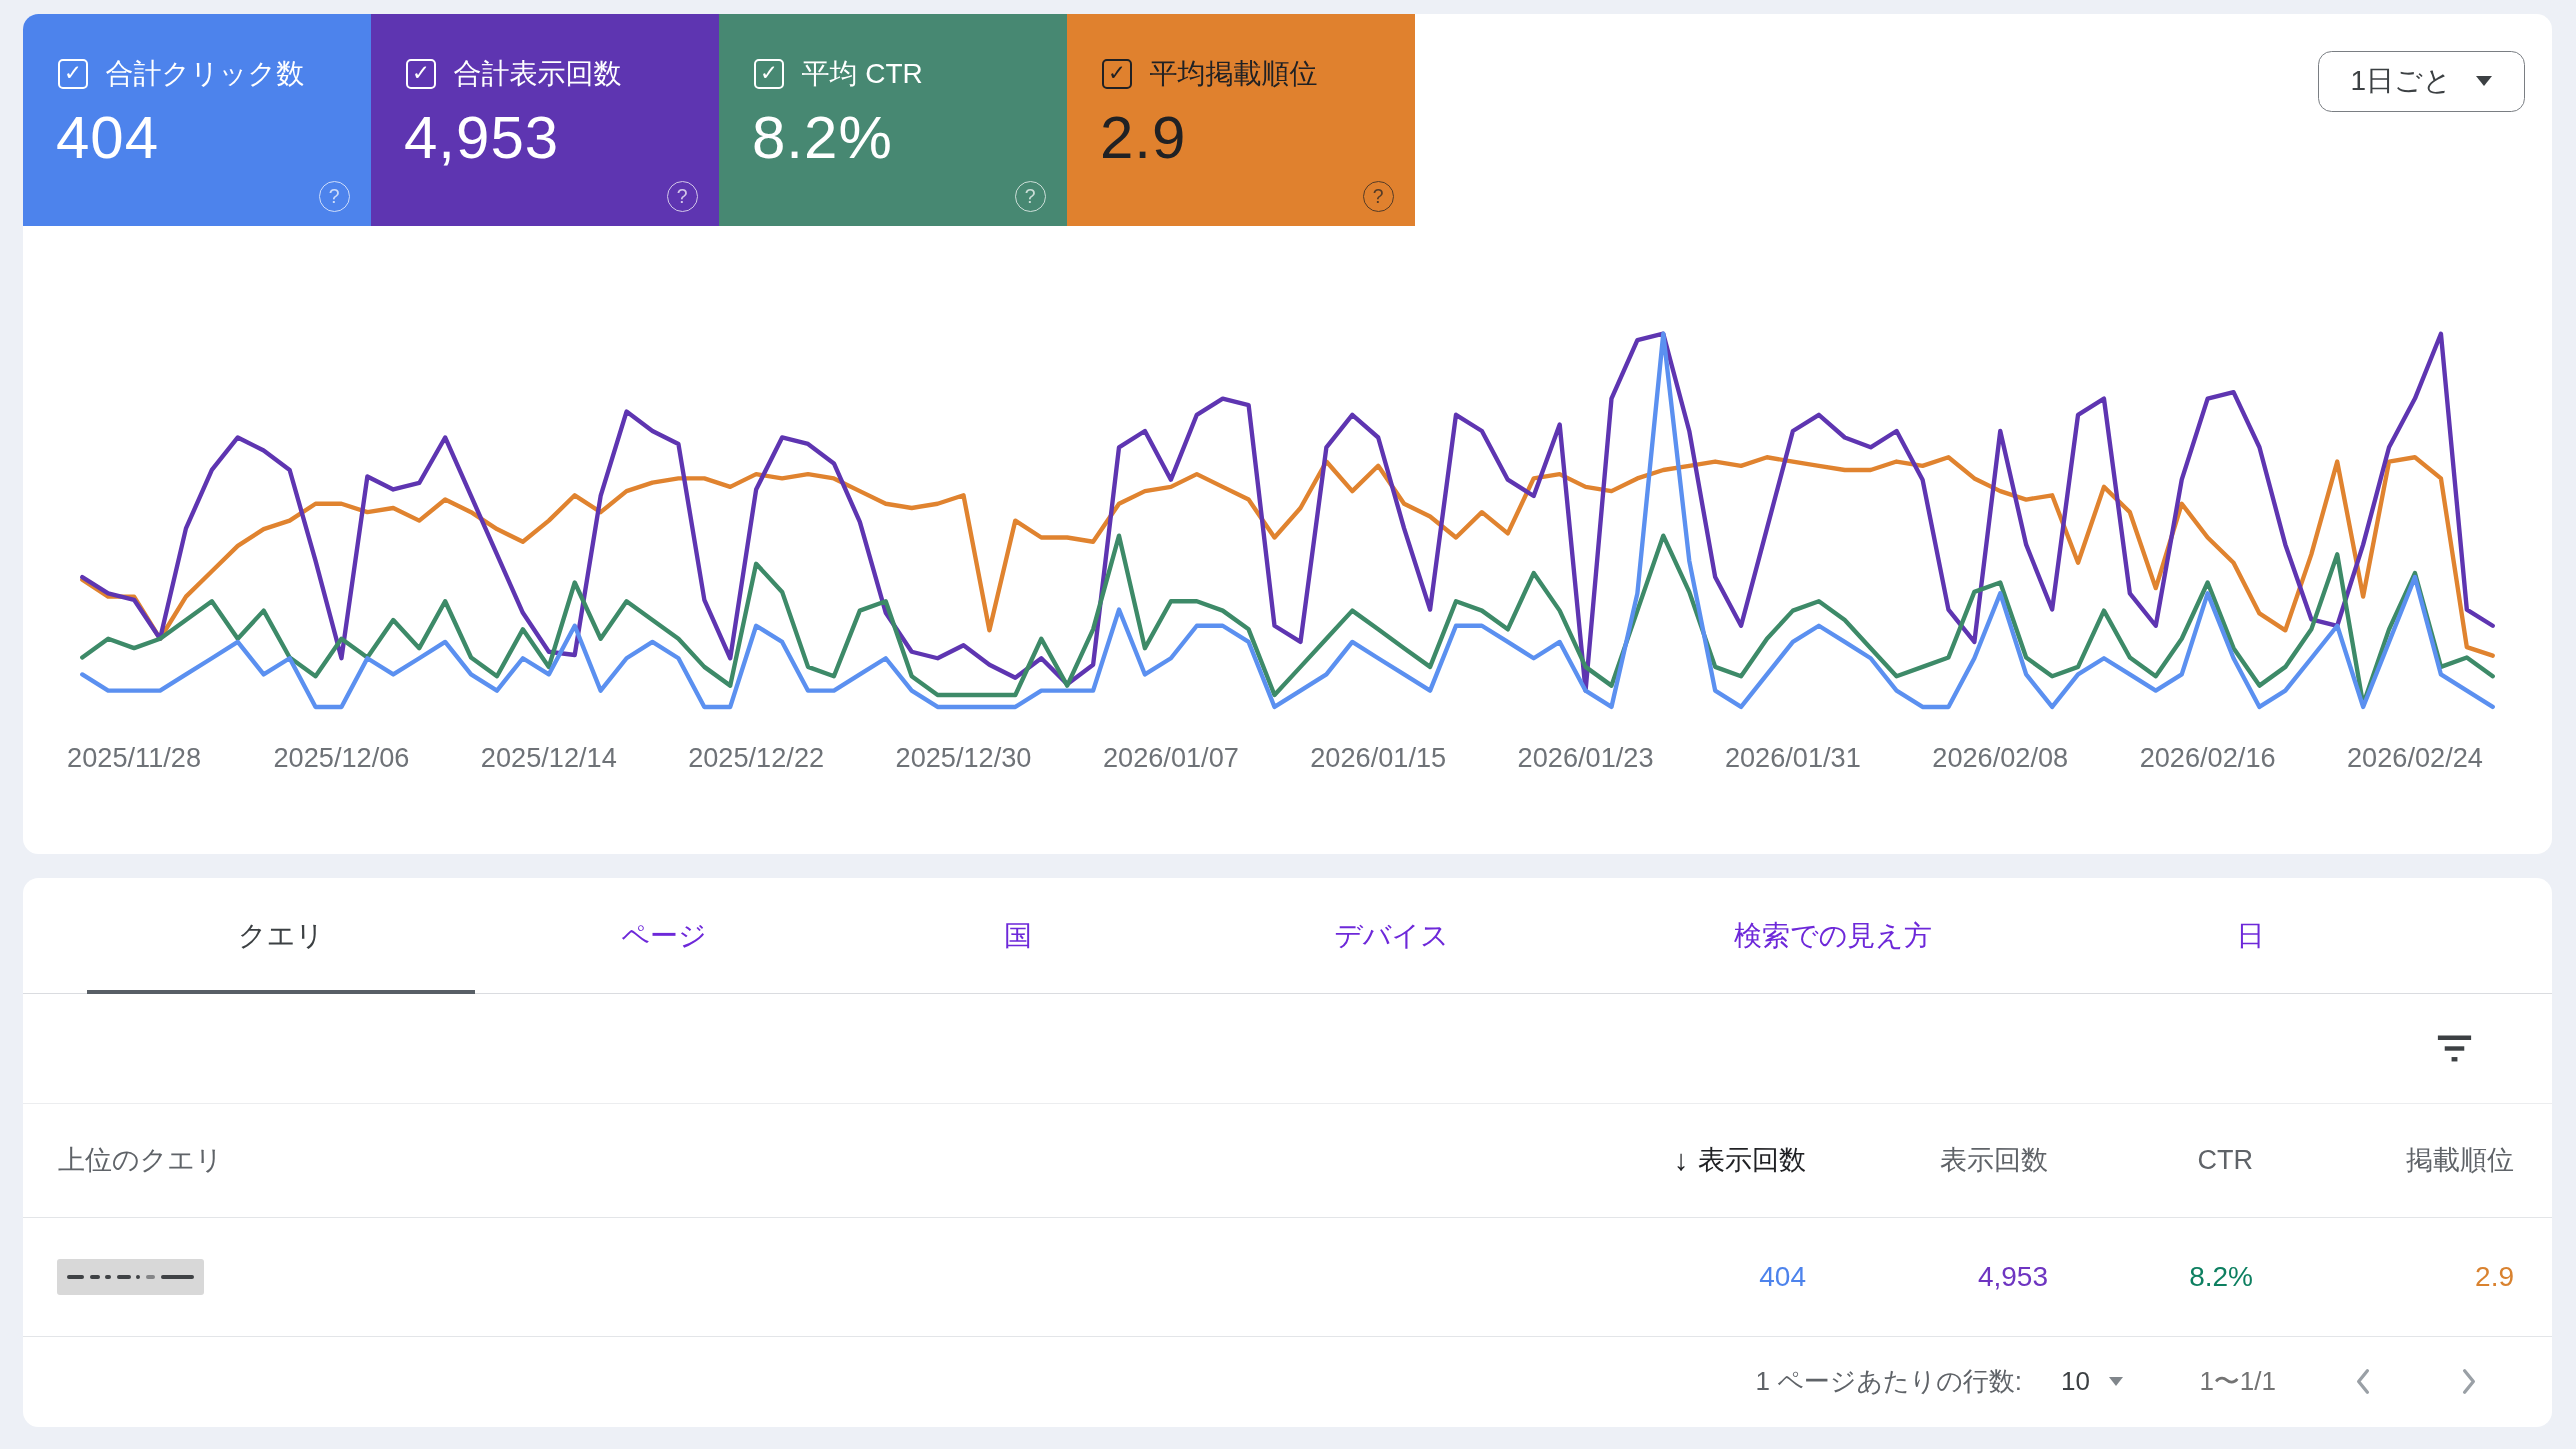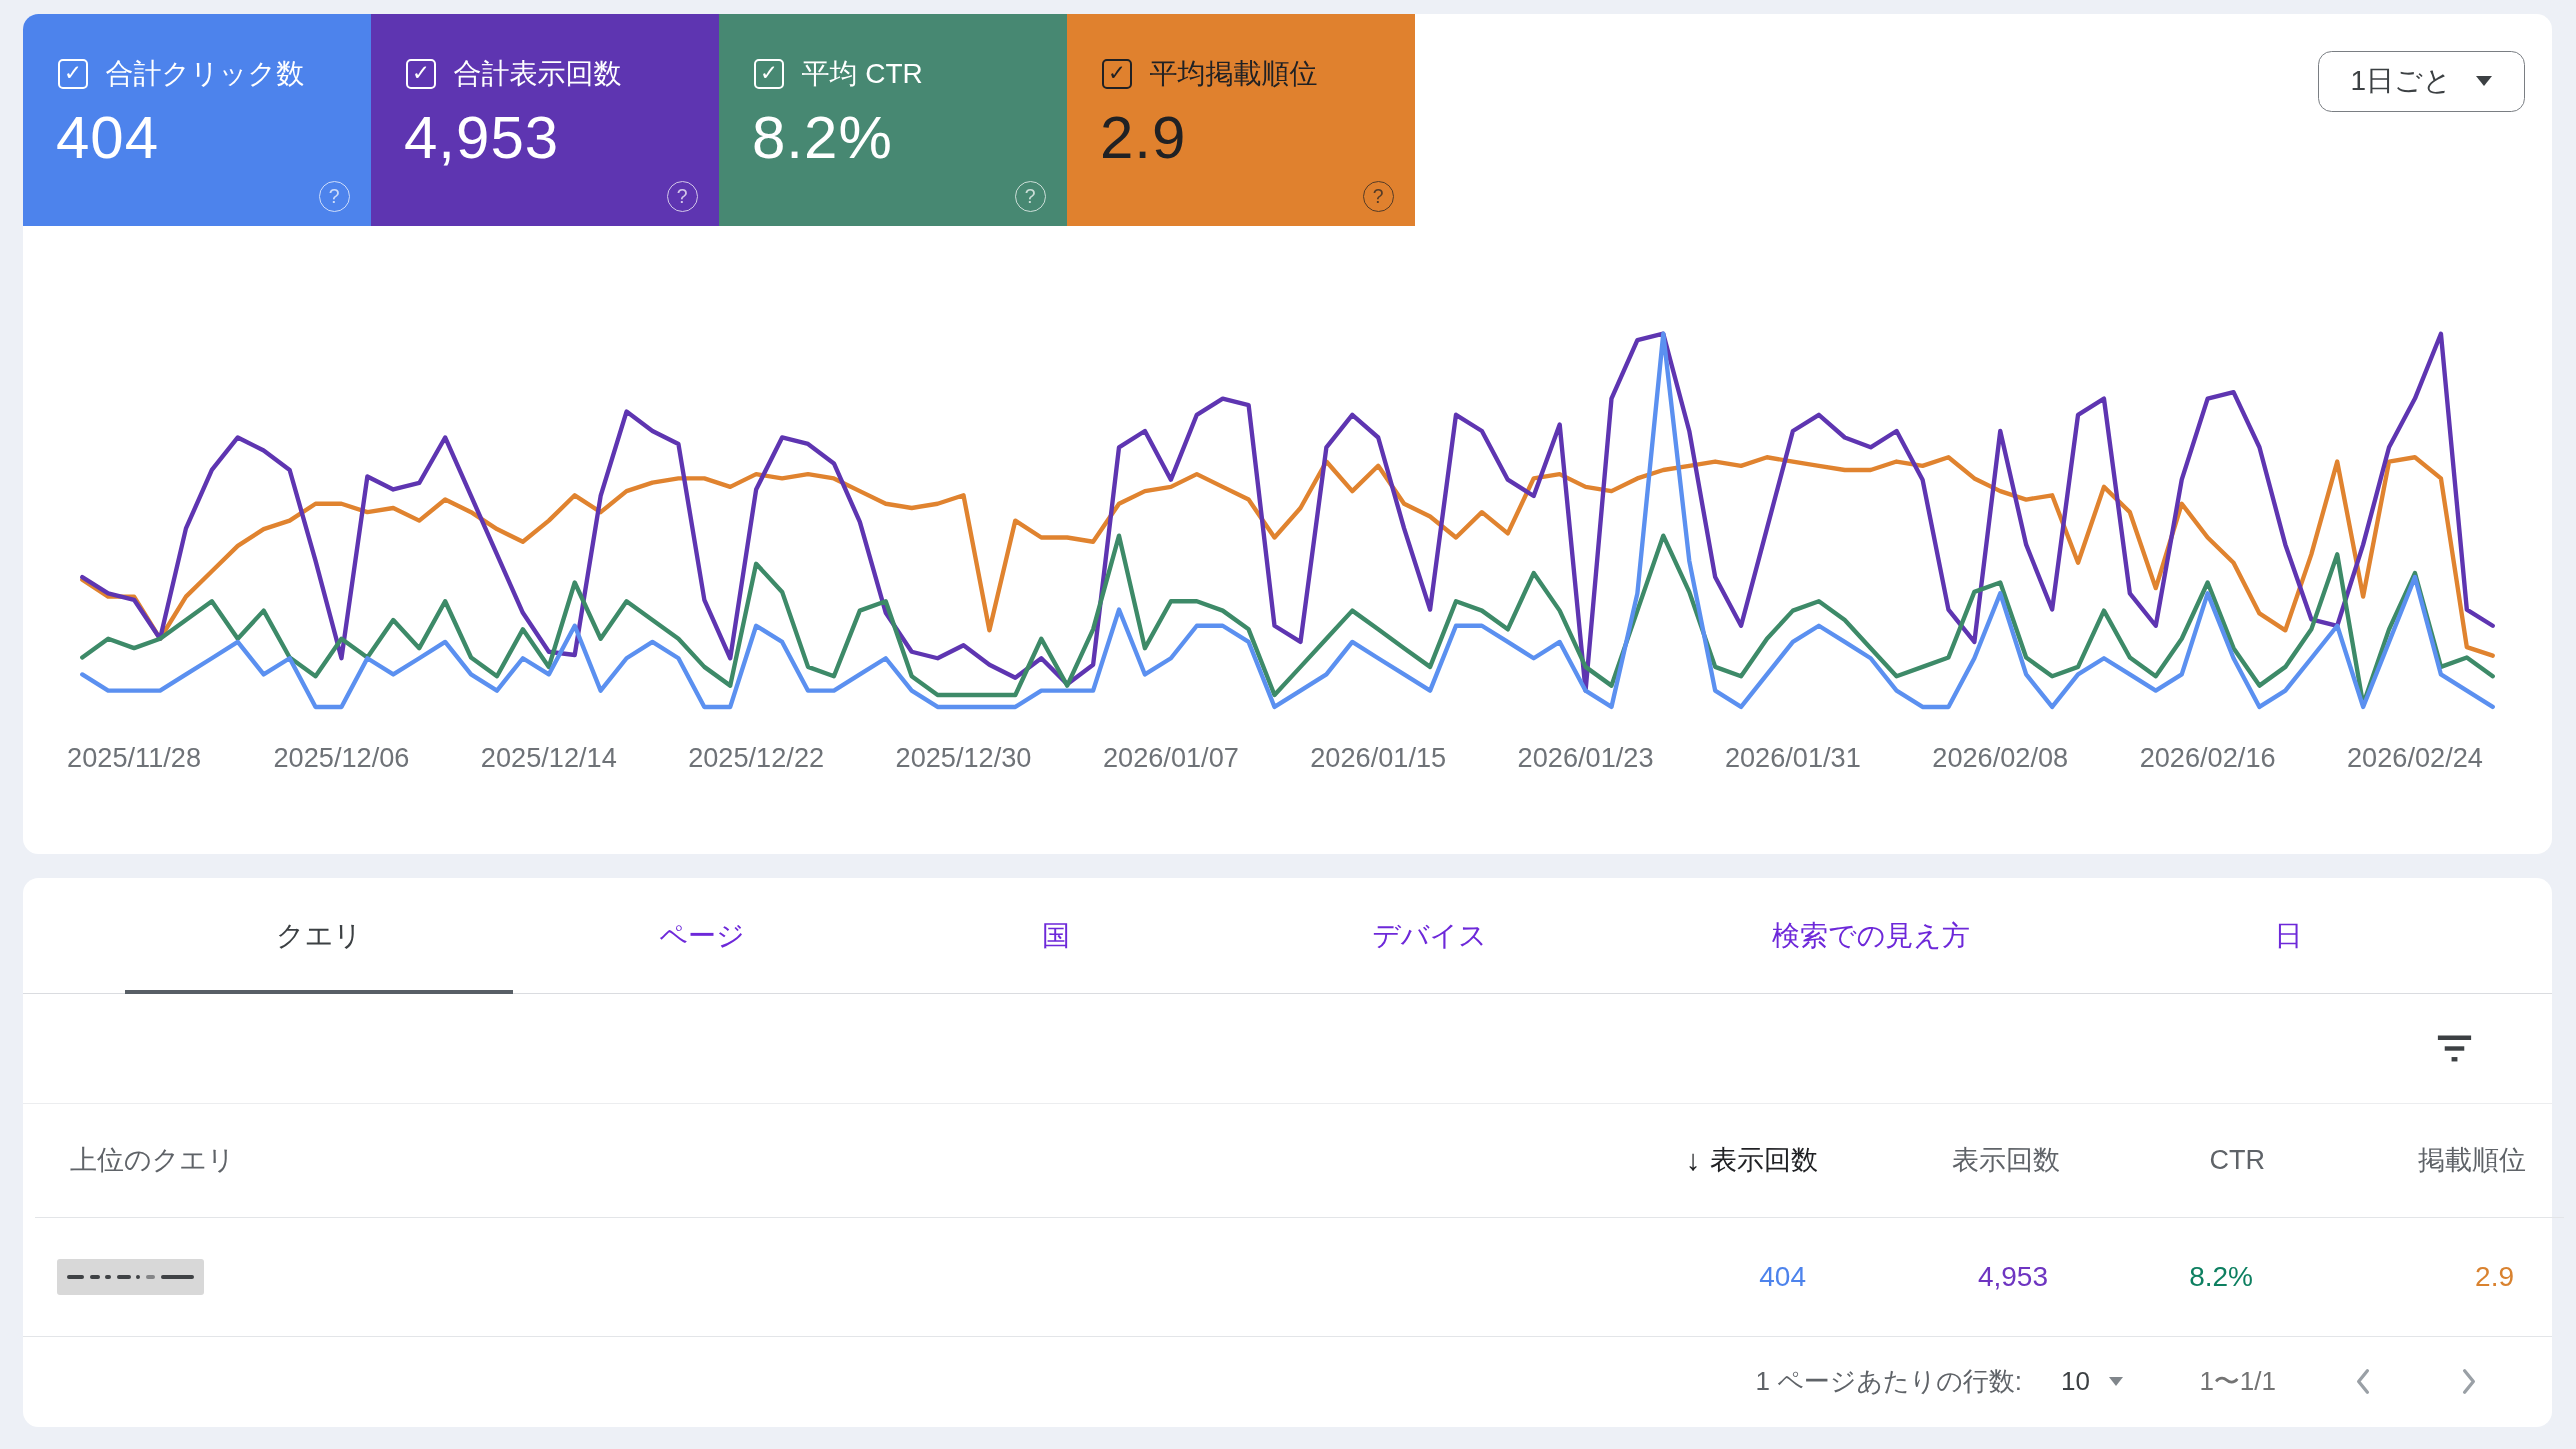--- a/index.html
+++ b/index.html
@@ -24,31 +24,31 @@
 
   
   .pill{position:absolute;right:27px;top:37px;width:205px;height:59px;border:1.9px solid #7a7e83;border-radius:13.6px;background:#fff;
     display:flex;align-items:center;justify-content:center;gap:25px;font-size:28px;color:#3c4043;cursor:pointer}
   .caret-down{width:0;height:0;border-left:8.7px solid transparent;border-right:8.7px solid transparent;border-top:10.7px solid #3c4043}
 
   
   #perf{position:absolute;left:0;top:229px;width:2529px;height:582px}
 
   
-  .tabs{position:absolute;left:0;top:0;width:2529px;height:116px;display:flex;padding-left:102px;box-sizing:border-box;border-bottom:1px solid #dadce0}
+  .tabs{position:absolute;left:0;top:0;width:2529px;height:116px;display:flex;padding-left:64px;box-sizing:border-box;border-bottom:1px solid #dadce0}
   .tab{display:flex;align-items:center;justify-content:center;font-size:28px;color:#6d28d9;position:relative;cursor:pointer}
   .tab:nth-child(1){width:388px}.tab:nth-child(2){width:378px}.tab:nth-child(3){width:330px}
   .tab:nth-child(4){width:417px}.tab:nth-child(5){width:466px}.tab:nth-child(6){width:369px}
   .tab.active{color:#3c4043}
   .tab.active::after{content:"";position:absolute;left:0;right:0;bottom:-1px;height:3.9px;background:#585f66}
 
   .filter-row{position:absolute;left:0;top:116px;width:2529px;height:109px;border-bottom:1px solid #ecedef}
   .filter-btn{position:absolute;right:76px;top:33px;width:43px;height:43px;cursor:pointer;display:flex;align-items:center;justify-content:center}
 
-  .hdr-row{position:absolute;left:12px;top:225px;width:2529px;height:114px;border-bottom:1px solid #e3e5e8;font-size:27px;color:#5f6368}
+  .hdr-row{position:absolute;left:0;top:225px;width:2529px;height:114px;border-bottom:1px solid #e3e5e8;font-size:27px;color:#5f6368}
   .hdr-row>div,.data-row>div{position:absolute;top:50%;transform:translateY(-50%);white-space:nowrap}
   .col-query{left:35px}
   .col-clicks{right:746px}
   .col-impr{right:504px}
   .col-ctr{right:299px}
   .col-pos{right:38px}
   .hdr-clicks{color:#202124;display:flex;align-items:center;gap:9.7px;cursor:pointer}
   .sort-arrow{font-size:29px;line-height:1}
 
   .data-row{position:absolute;left:0;top:340px;width:2529px;height:118px;border-bottom:1px solid #e3e5e8;font-size:28px}

